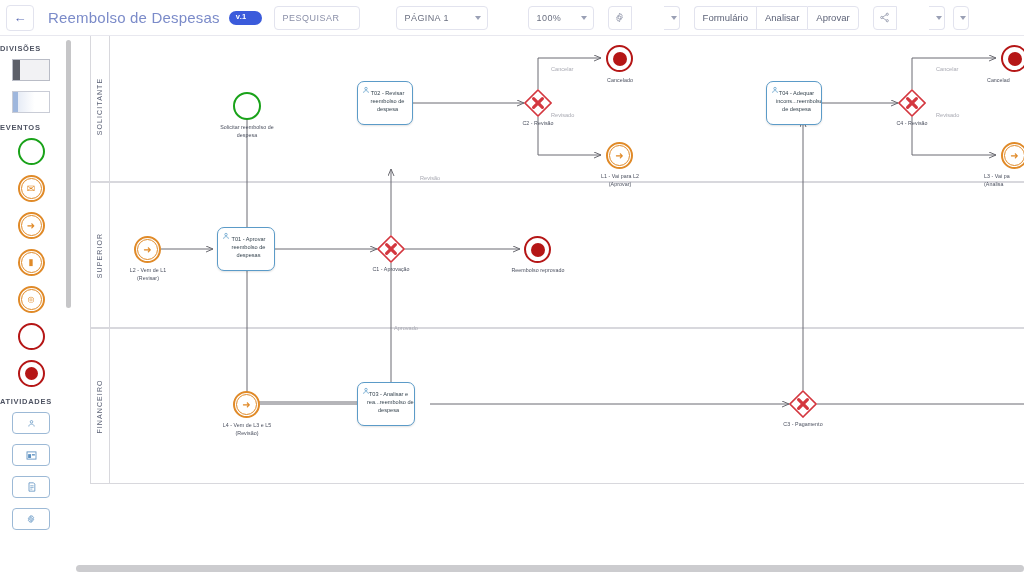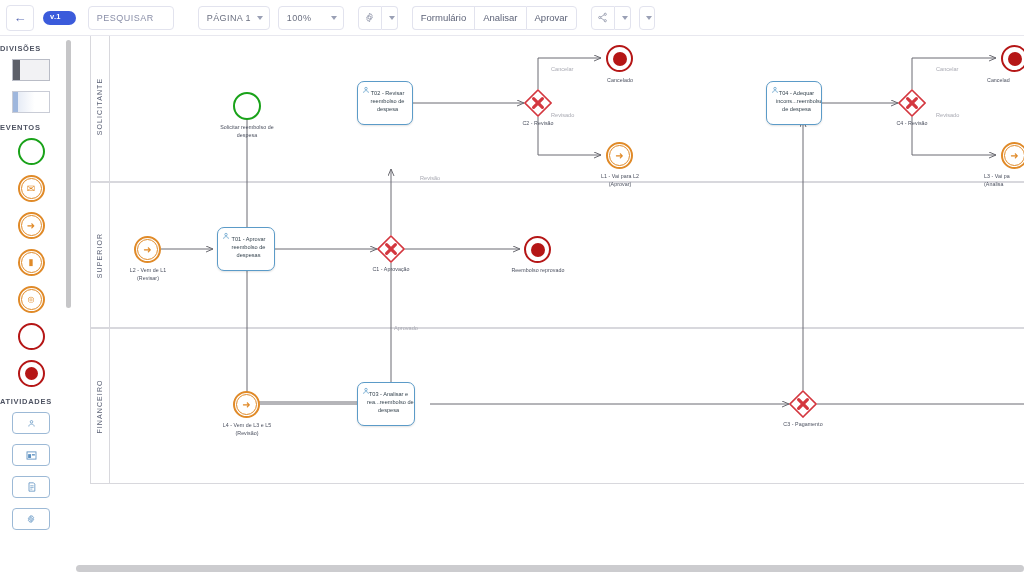--- a/index.html
+++ b/index.html
@@ -45,21 +45,21 @@
     border-radius: 9px;
     font-size: 7.5px;
     padding: 2px 15px 3px 7px;
     line-height: 1;
     letter-spacing: .3px;
     font-weight: bold;
     display: inline-flex; align-items: center; justify-content: center;
     height: 14px;
     min-width: 22px;
   }
-  .tb-group { display: flex; align-items: center; margin-left: 12px; }
+  .tb-group { display: flex; align-items: center; margin-left: 12px; gap: 32px; }
   .tb-input {
     height: 24px;
     border: 1px solid #e2e3ee;
     border-radius: 4px;
     background: #fff;
     font-size: 9px;
     color: #8a8fa8;
     padding: 0 8px;
     letter-spacing: .5px;
     display: flex; align-items: center;
@@ -71,21 +71,21 @@
     border: 1px solid #e2e3ee;
     border-radius: 4px;
     background: #fff;
     font-size: 9px;
     color: #6b7081;
     padding: 0 6px 0 8px;
     display: flex; align-items: center; justify-content: space-between;
     letter-spacing: .4px;
     cursor: pointer;
   }
-  #page-select { width: 72px; margin-left: 24px; }
+  #page-select { width: 92px; margin-left: 4px; }
   #zoom-select { width: 66px; margin-left: 8px; }
   .caret {
     width: 0; height: 0;
     border-left: 3.5px solid transparent;
     border-right: 3.5px solid transparent;
     border-top: 4px solid #9aa0b5;
     margin-left: 5px;
   }
   .tb-iconbtn {
     height: 24px; min-width: 24px;
@@ -313,20 +313,21 @@
     border-radius: 4px;
   }
 </style>
 </head>
 <body>
 
 <div id="topbar">
   <div class="tb-backbtn">
     <span>←</span>
   </div>
+  <div class="tb-title">Reembolso de Despesas</div>
   <div class="tb-badge">v.1</div>
 
   <div class="tb-group">
     <div class="tb-input" id="search-input">PESQUISAR</div>
     <div class="tb-select" id="page-select">
       <span>PÁGINA 1</span>
       <span class="caret"></span>
     </div>
     <div class="tb-select" id="zoom-select">
       <span>100%</span>

